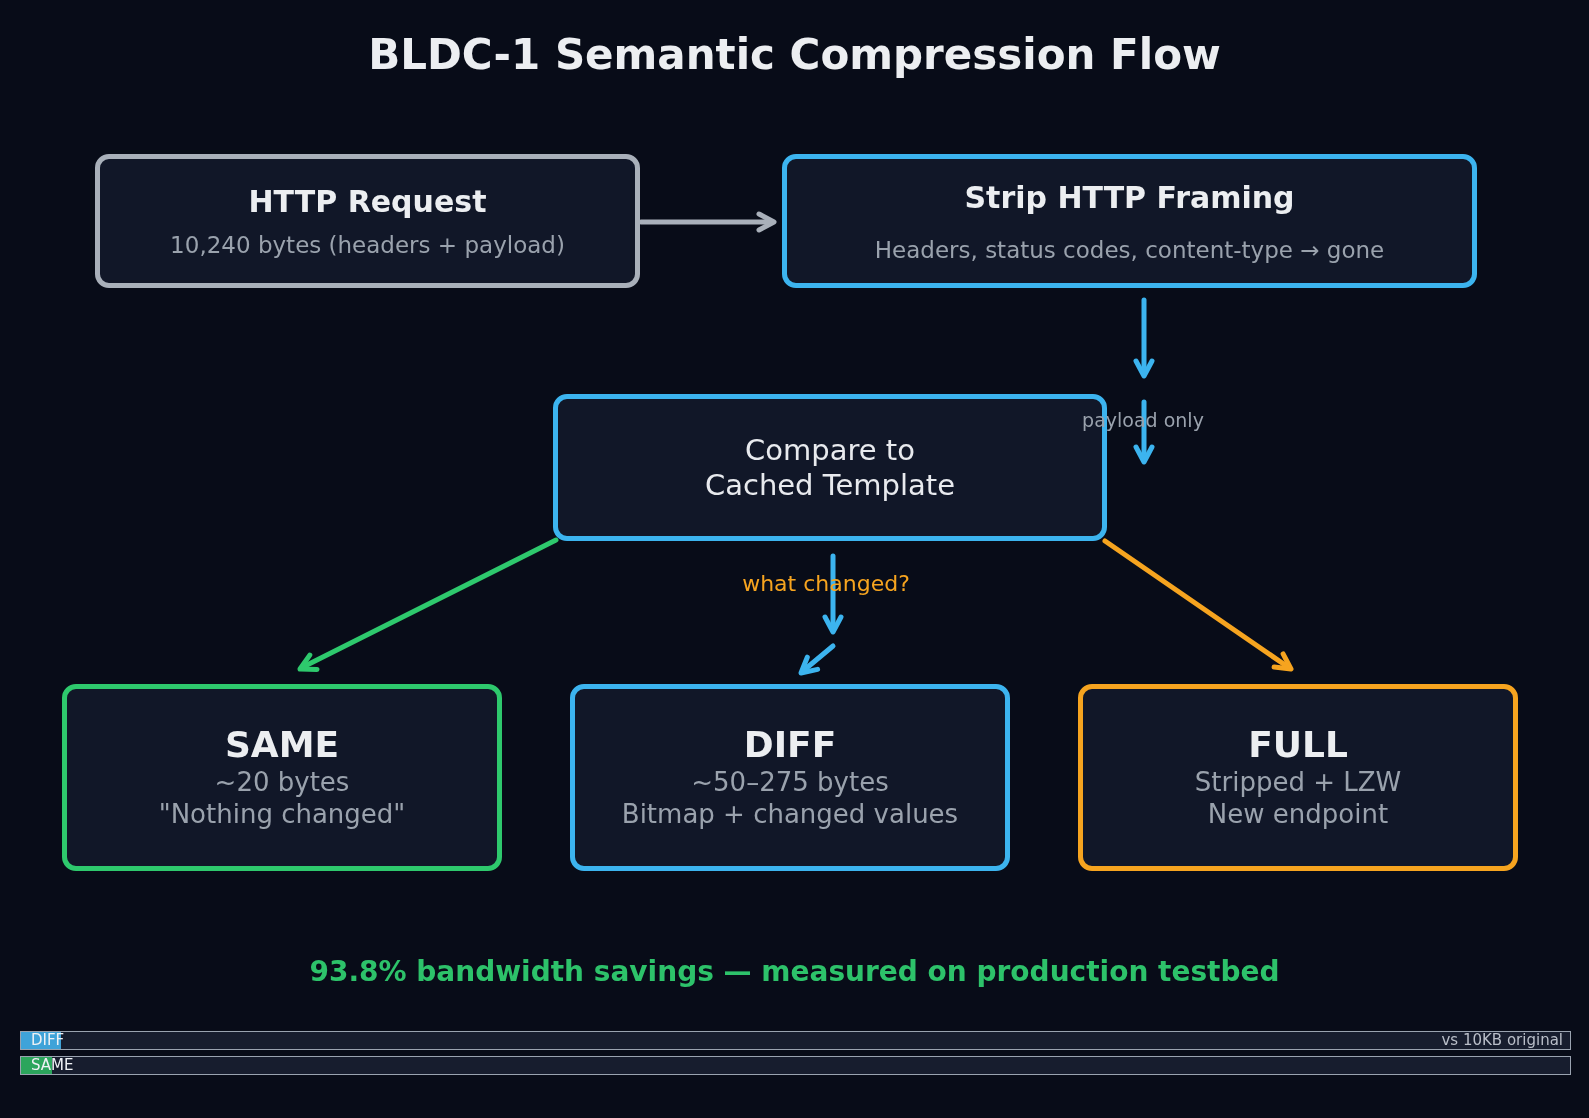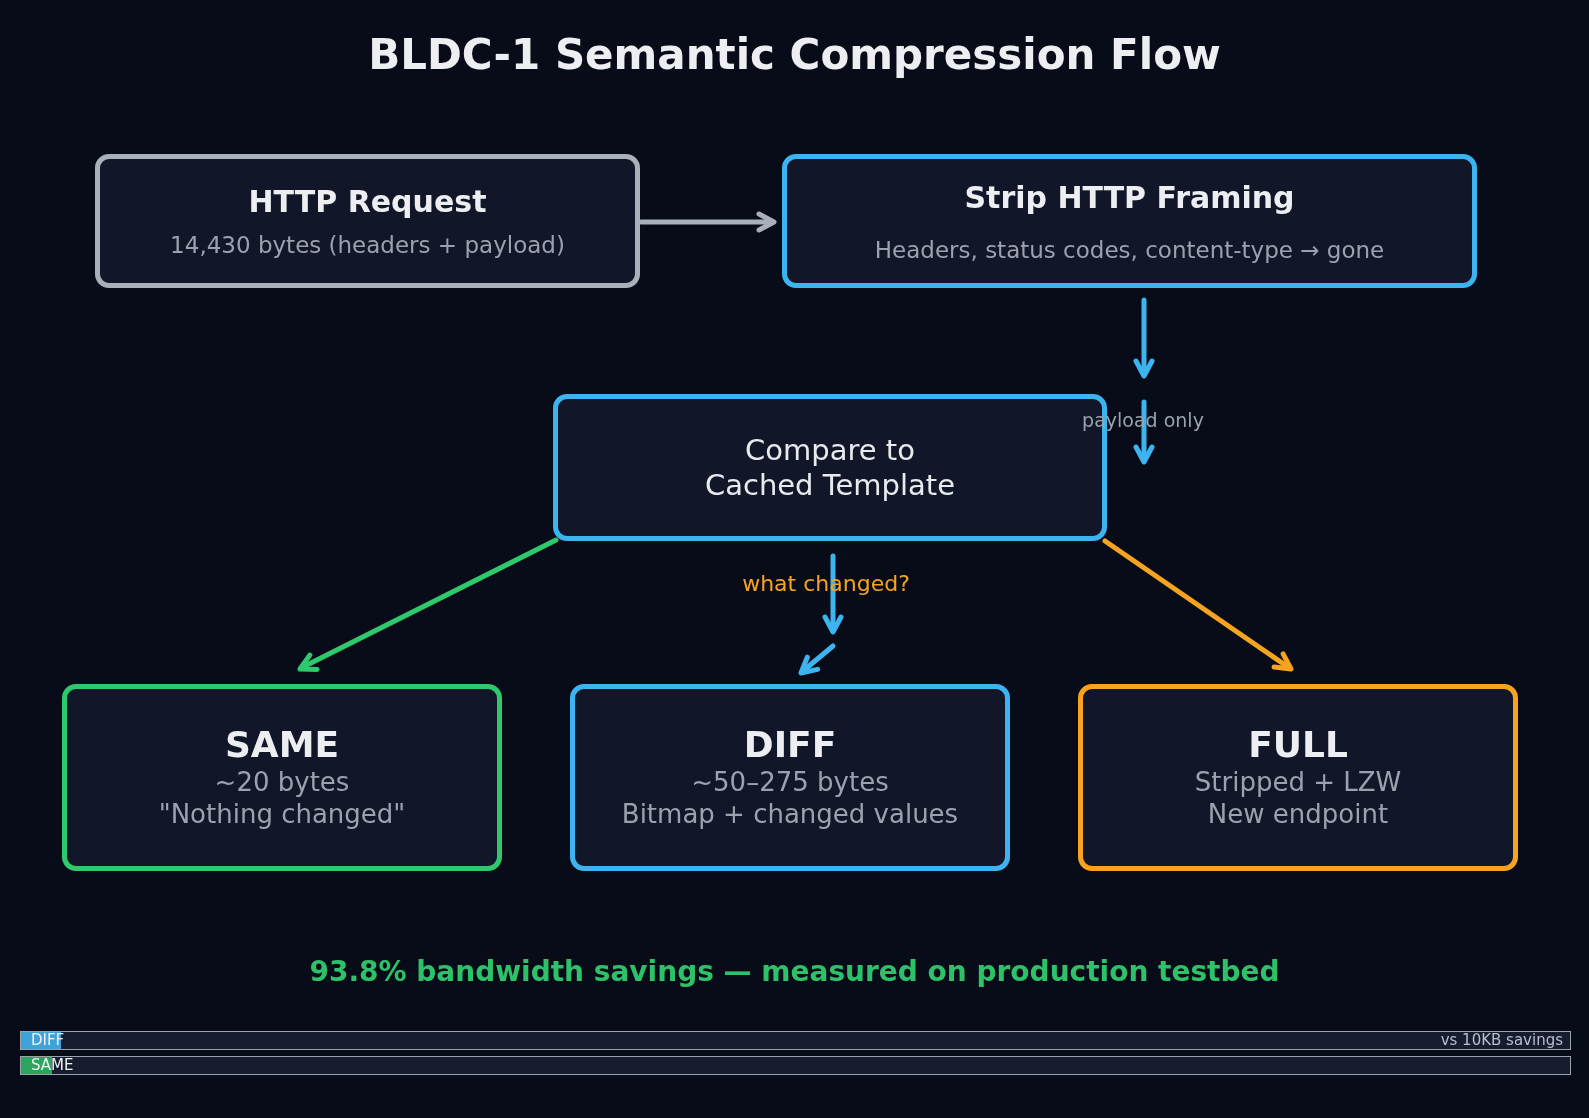--- a/index.html
+++ b/index.html
@@ -85,21 +85,21 @@
 </style>
 </head>
 <body>
 
 <div class="stage">
 
   <div class="diagram-title">BLDC-1 Semantic Compression Flow</div>
 
   <div class="node node-http">
     <div class="node-title">HTTP Request</div>
-    <div class="node-sub">14,430 bytes (headers + payload)</div>
+    <div class="node-sub">10,240 bytes (headers + payload)</div>
   </div>
 
   <div class="node node-strip">
     <div class="node-title">Strip HTTP Framing</div>
     <div class="node-sub">Headers, status codes, content-type → gone</div>
   </div>
 
   <div class="node node-compare">
     <div class="node-line">Compare to</div>
     <div class="node-line">Cached Template</div>
@@ -148,21 +148,21 @@
   </svg>
 
   <div class="edge-label label-payload">payload only</div>
   <div class="edge-label label-what-changed">what changed?</div>
 
   <div class="savings-note">93.8% bandwidth savings — measured on production testbed</div>
 
   <div class="bar bar-diff">
     <div class="bar-fill" style="width: 2.6%;"></div>
     <span class="bar-label">DIFF</span>
-    <span class="bar-right">vs 10KB savings</span>
+    <span class="bar-right">vs 10KB original</span>
   </div>
 
   <div class="bar bar-same">
     <div class="bar-fill" style="width: 2%;"></div>
     <span class="bar-label">SAME</span>
     <span class="bar-right"></span>
   </div>
 
 </div>
 

